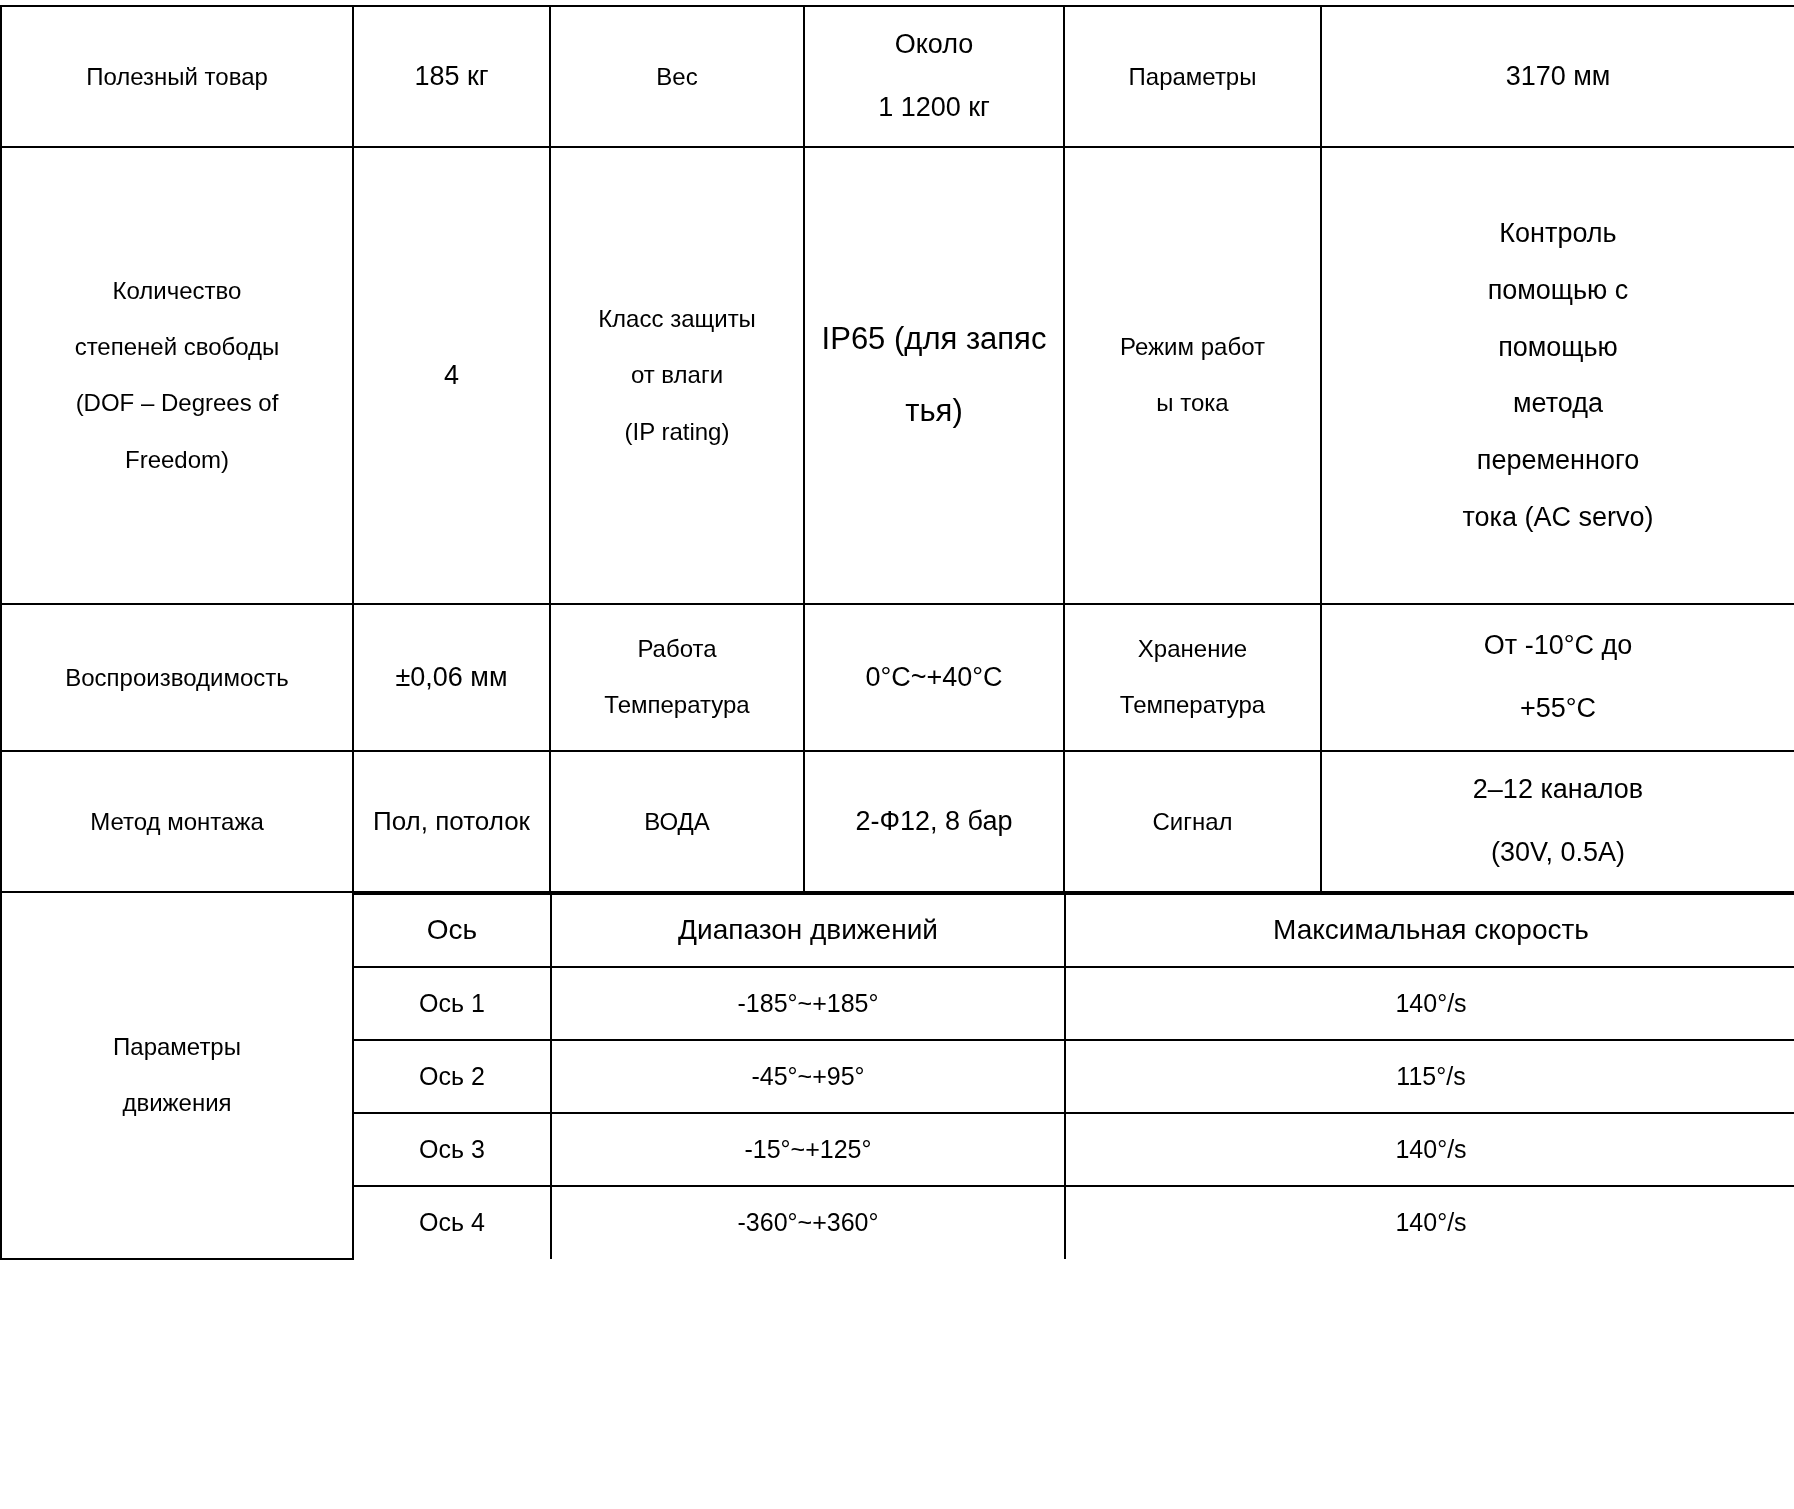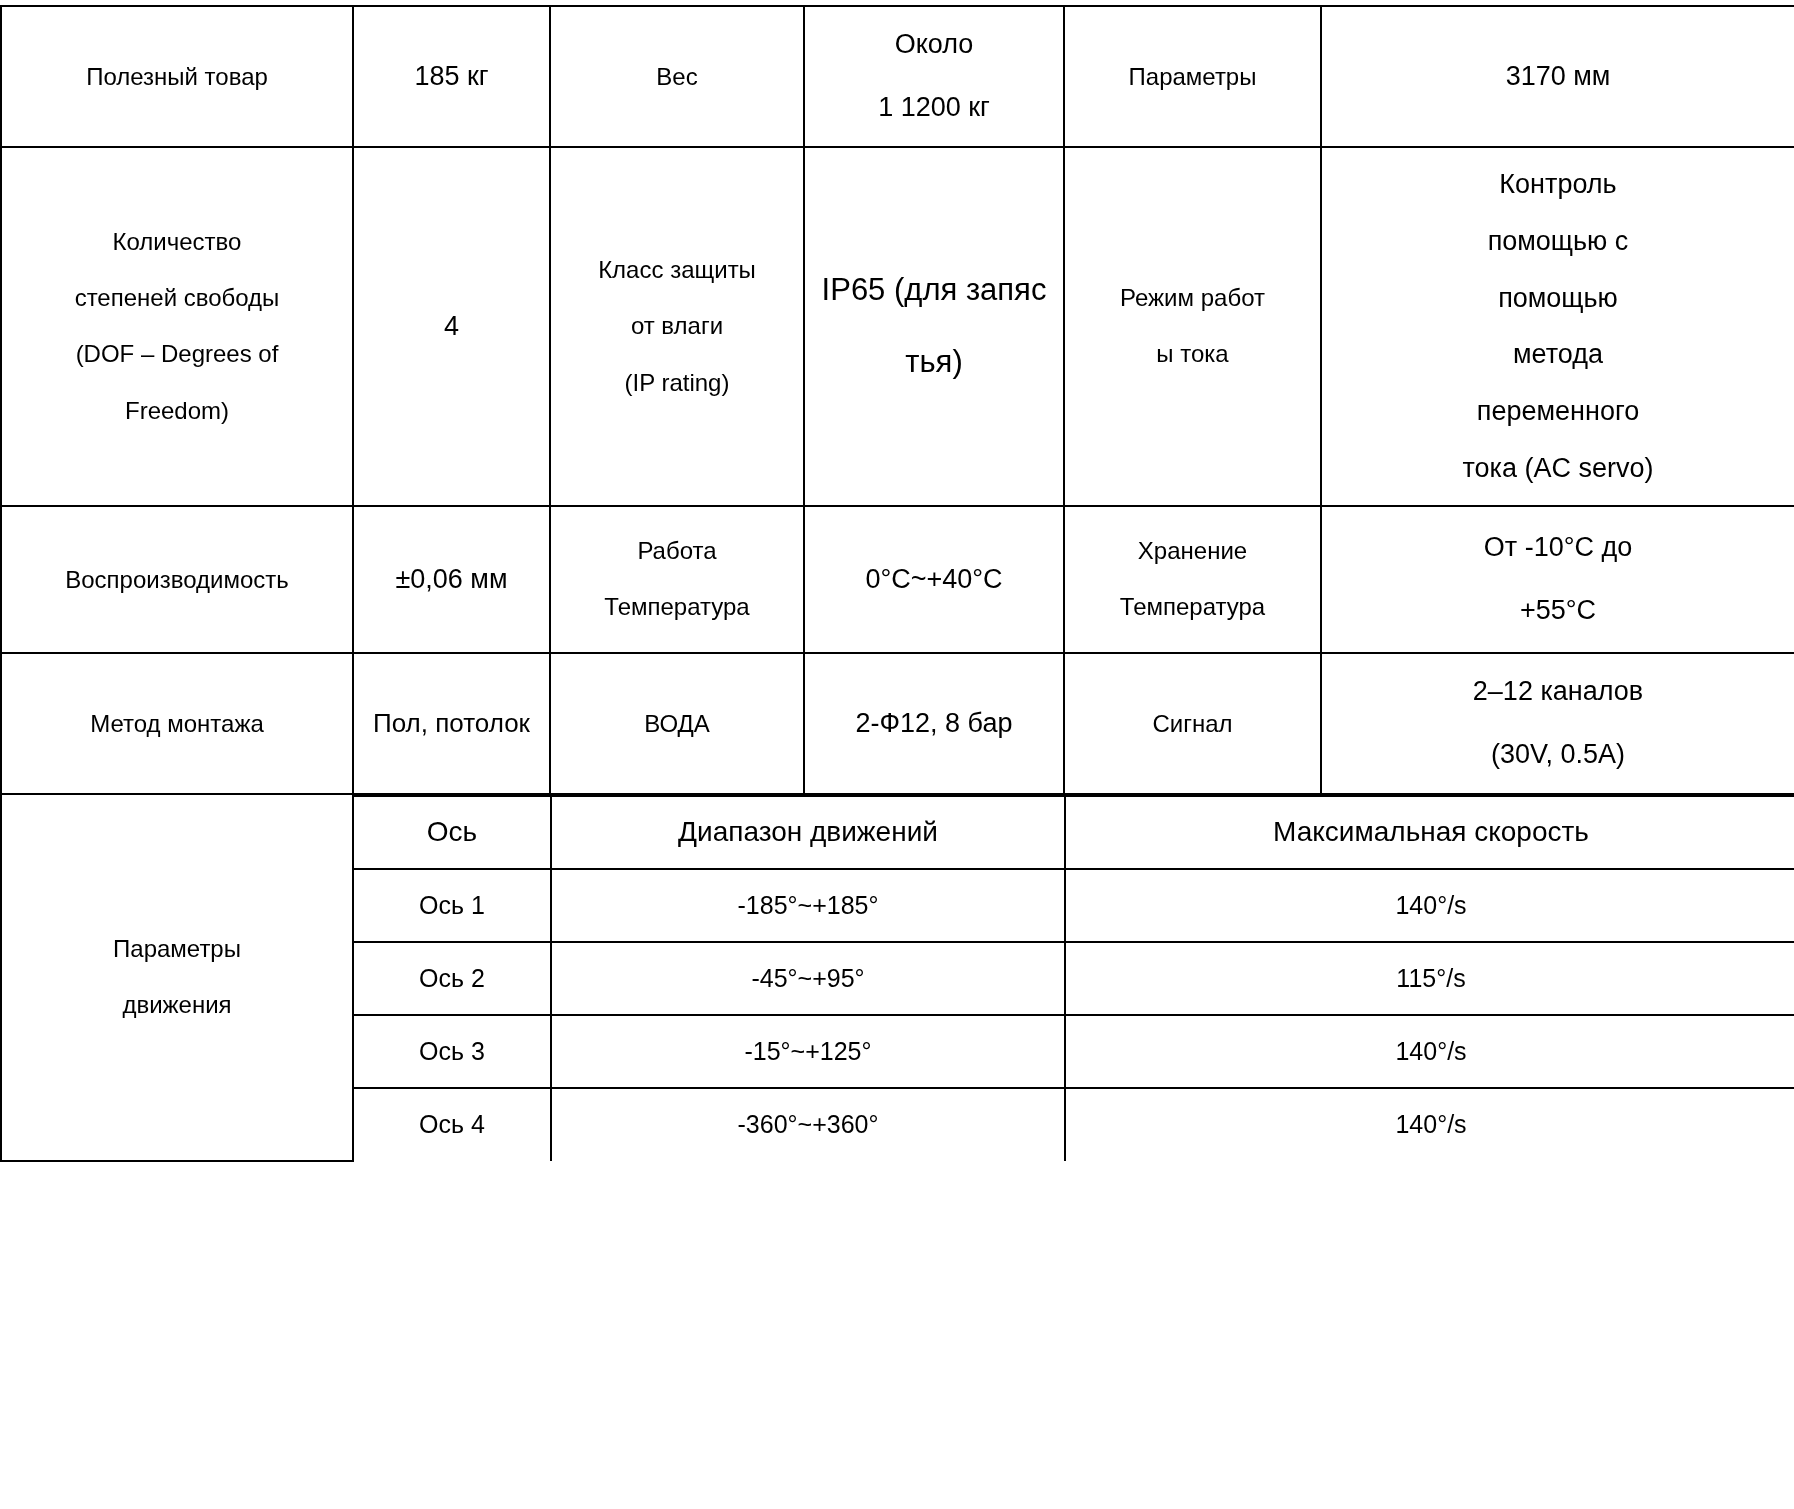--- a/index.html
+++ b/index.html
@@ -60,21 +60,21 @@
   .t-md     { font-size: 27px; line-height: 1.6;  }
   .t-sm     { font-size: 31px; line-height: 1.6;  }
   .t-xs     { font-size: 26px; line-height: 1.6;  }
   .t-spread { line-height: 2.35; }
   .t-spread2{ line-height: 2.1; }
 
   .line { display: block; }
   .line + .line { margin-top: 0; }
 
   .r1 td { height: 125px; }
-  .r2 td { height: 359px; }
+  .r2 td { height: 457px; }
   .r3 td { height: 147px; }
   .r4 td { height: 127px; }
 
   
   table.axes {
     border-collapse: collapse;
     width: 100%;
     table-layout: fixed;
   }
   table.axes td {

